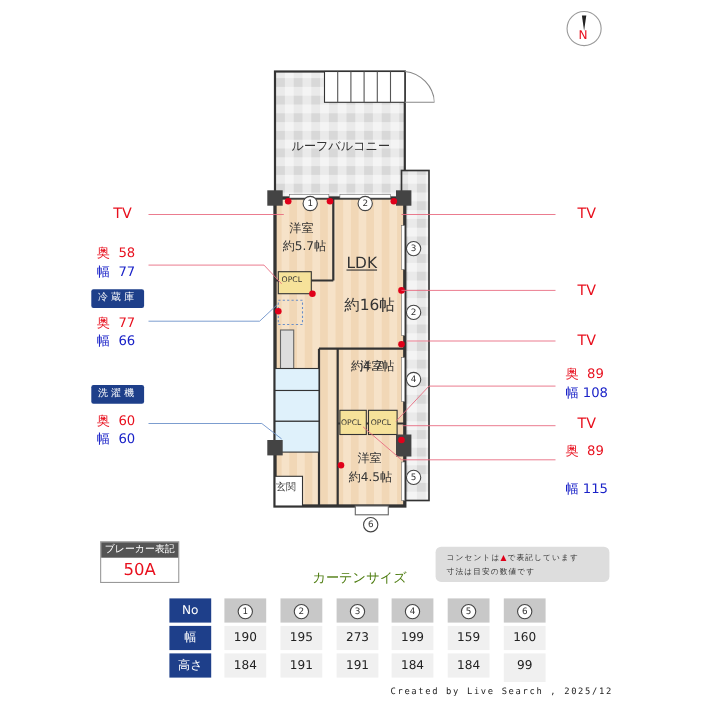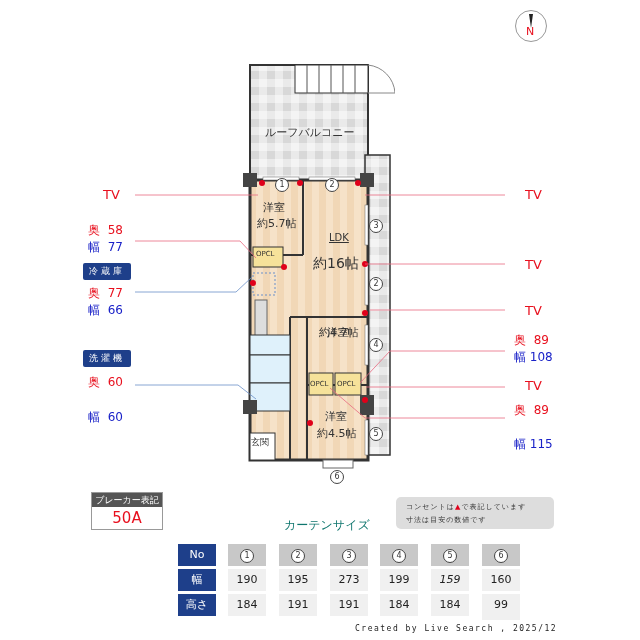--- a/index.html
+++ b/index.html
@@ -2,21 +2,21 @@
 <html><head>
 <meta charset="utf-8">
 <style>
   html,body{margin:0;padding:0;background:#fff;}
   body{width:640px;height:640px;position:relative;overflow:hidden;font-family:"DejaVu Sans",sans-serif;}
   .abs{position:absolute;}
   .red{color:#e8101e;}
   .blue{color:#1a22c8;}
   .lbl{font-size:12px;line-height:14px;}
   .tag{background:#1e3f8a;color:#fff;font-size:9px;border-radius:2px;text-align:center;letter-spacing:3px;}
-  .cell{position:absolute;font-size:11px;text-align:center;line-height:22px;color:#222;margin-left:24px;}
+  .cell{position:absolute;font-size:11px;text-align:center;line-height:22px;color:#222;}
   .hdr{background:#1e3f8a;color:#fff;}
   .gray{background:#c8c8c8;}
   .light{background:#f0f0f0;}
   .circ{display:inline-block;width:12px;height:12px;border:1px solid #444;border-radius:50%;font-size:8px;line-height:12px;text-align:center;background:#fff;color:#333;}
   .num{position:absolute;width:12px;height:12px;border:1px solid #444;border-radius:50%;font-size:8px;line-height:12px;text-align:center;background:#fff;color:#333;}
   .dot{position:absolute;width:6px;height:6px;border-radius:50%;background:#e0001a;}
 </style>
 </head>
 <body>
 
@@ -79,22 +79,22 @@
     <rect x="28" y="122" width="36" height="3" fill="#fff" stroke="#666" stroke-width="0.5"></rect>
     <rect x="74" y="122" width="46" height="3" fill="#fff" stroke="#666" stroke-width="0.5"></rect>
     <rect x="130" y="150" width="3" height="40" fill="#fff" stroke="#666" stroke-width="0.5"></rect>
     <rect x="130" y="210" width="3" height="40" fill="#fff" stroke="#666" stroke-width="0.5"></rect>
     <rect x="130" y="270" width="3" height="40" fill="#fff" stroke="#666" stroke-width="0.5"></rect>
     <rect x="130" y="365" width="3" height="35" fill="#fff" stroke="#666" stroke-width="0.5"></rect>
   </svg>
   <span class="abs" style="left:30px;top:70px;font-size:11px;color:#333;">ルーフバルコニー</span>
   <span class="abs" style="left:28px;top:145px;font-size:11px;color:#333;">洋室</span>
   <span class="abs" style="left:22px;top:161px;font-size:11px;color:#333;">約5.7帖</span>
-  <span class="abs" style="left:94px;top:177px;font-size:10px;color:#333;text-decoration:underline;">LDK</span>
-  <span class="abs" style="left:78px;top:200px;font-size:14px;color:#333;">約16帖</span>
+  <span class="abs" style="left:80px;top:177px;font-size:14px;color:#333;text-decoration:underline;">LDK</span>
+  <span class="abs" style="left:78px;top:214px;font-size:14px;color:#333;">約16帖</span>
   <span class="abs" style="left:92px;top:270px;font-size:11px;color:#333;">洋室</span>
   <span class="abs" style="left:84px;top:270px;font-size:11px;color:#333;">約4.7帖</span>
   <span class="abs" style="left:90px;top:354px;font-size:11px;color:#333;">洋室</span>
   <span class="abs" style="left:82px;top:371px;font-size:11px;color:#333;">約4.5帖</span>
   <span class="abs" style="left:16px;top:381px;font-size:9px;color:#333;">玄関</span>
   <span class="abs" style="left:21px;top:195px;font-size:7px;color:#333;">OPCL</span>
   <span class="abs" style="left:75px;top:325px;font-size:7px;color:#333;">OPCL</span>
   <span class="abs" style="left:102px;top:325px;font-size:7px;color:#333;">OPCL</span>
   <span class="num" style="left:40px;top:123px;">1</span>
   <span class="num" style="left:90px;top:123px;">2</span>
@@ -138,21 +138,21 @@
   <div style="margin-top:3px"><span class="blue">幅</span>&nbsp; <span class="blue">77</span></div>
 </div>
 <div class="abs tag" style="left:83px;top:263px;width:48px;height:17px;line-height:17px;">冷蔵庫</div>
 <div class="abs lbl" style="left:88px;top:286px;">
   <div><span class="red">奥</span>&nbsp; <span class="red">77</span></div>
   <div style="margin-top:3px"><span class="blue">幅</span>&nbsp; <span class="blue">66</span></div>
 </div>
 <div class="abs tag" style="left:83px;top:350px;width:48px;height:17px;line-height:17px;">洗濯機</div>
 <div class="abs lbl" style="left:88px;top:375px;">
   <div><span class="red">奥</span>&nbsp; <span class="red">60</span></div>
-  <div style="margin-top:21px"><span class="blue">幅</span>&nbsp; <span class="blue">60</span></div>
+  <div style="margin-top:3px"><span class="blue">幅</span>&nbsp; <span class="blue">60</span></div>
 </div>
 
 <span class="abs red" style="left:525px;top:187px;font-size:13px;">TV</span>
 <span class="abs red" style="left:525px;top:257px;font-size:13px;">TV</span>
 <span class="abs red" style="left:525px;top:303px;font-size:13px;">TV</span>
 <div class="abs lbl" style="left:514px;top:333px;">
   <div><span class="red">奥</span>&nbsp; <span class="red">89</span></div>
   <div style="margin-top:3px"><span class="blue">幅</span> <span class="blue">108</span></div>
 </div>
 <span class="abs red" style="left:525px;top:378px;font-size:13px;">TV</span>
@@ -166,39 +166,39 @@
   <div class="red" style="font-size:15px;text-align:center;height:22px;line-height:22px;">50A</div>
 </div>
 
 <div class="abs" style="left:396px;top:497px;width:158px;height:32px;background:#ddd;border-radius:5px;font-size:7px;color:#333;letter-spacing:1px;">
   <div style="position:absolute;left:10px;top:5px;">
     <span>コンセントは</span><span style="color:#e0001a;">▲</span><span>で表記しています</span>
   </div>
   <div style="position:absolute;left:10px;top:18px;">寸法は目安の数値です</div>
 </div>
 
-<span class="abs" style="left:284px;top:517px;font-size:12px;color:#0f766e;">カーテンサイズ</span>
+<span class="abs" style="left:284px;top:517px;font-size:12px;color:#4d7c0f;">カーテンサイズ</span>
 
 <div class="abs" style="left:0;top:0;">
   <div class="cell hdr" style="left:154px;top:544px;width:38px;height:22px;">No</div>
   <div class="cell hdr" style="left:154px;top:569px;width:38px;height:22px;">幅</div>
   <div class="cell hdr" style="left:154px;top:594px;width:38px;height:22px;">高さ</div>
 
   <div class="cell gray" style="left:204px;top:544px;width:38px;height:22px;"><span class="circ">1</span></div>
   <div class="cell gray" style="left:255px;top:544px;width:38px;height:22px;"><span class="circ">2</span></div>
   <div class="cell gray" style="left:306px;top:544px;width:38px;height:22px;"><span class="circ">3</span></div>
   <div class="cell gray" style="left:356px;top:544px;width:38px;height:22px;"><span class="circ">4</span></div>
   <div class="cell gray" style="left:407px;top:544px;width:38px;height:22px;"><span class="circ">5</span></div>
   <div class="cell gray" style="left:458px;top:544px;width:38px;height:22px;"><span class="circ">6</span></div>
 
   <div class="cell light" style="left:204px;top:569px;width:38px;height:22px;">190</div>
   <div class="cell light" style="left:255px;top:569px;width:38px;height:22px;">195</div>
   <div class="cell light" style="left:306px;top:569px;width:38px;height:22px;">273</div>
   <div class="cell light" style="left:356px;top:569px;width:38px;height:22px;">199</div>
-  <div class="cell light" style="left:407px;top:569px;width:38px;height:22px;font-style:italic;">159</div>
+  <div class="cell light" style="left:407px;top:569px;width:38px;height:22px;">159</div>
   <div class="cell light" style="left:458px;top:569px;width:38px;height:22px;">160</div>
 
   <div class="cell light" style="left:204px;top:594px;width:38px;height:22px;">184</div>
   <div class="cell light" style="left:255px;top:594px;width:38px;height:22px;">191</div>
   <div class="cell light" style="left:306px;top:594px;width:38px;height:22px;">191</div>
   <div class="cell light" style="left:356px;top:594px;width:38px;height:22px;">184</div>
   <div class="cell light" style="left:407px;top:594px;width:38px;height:22px;">184</div>
   <div class="cell light" style="left:458px;top:594px;width:38px;height:26px;">99</div>
 </div>
 

